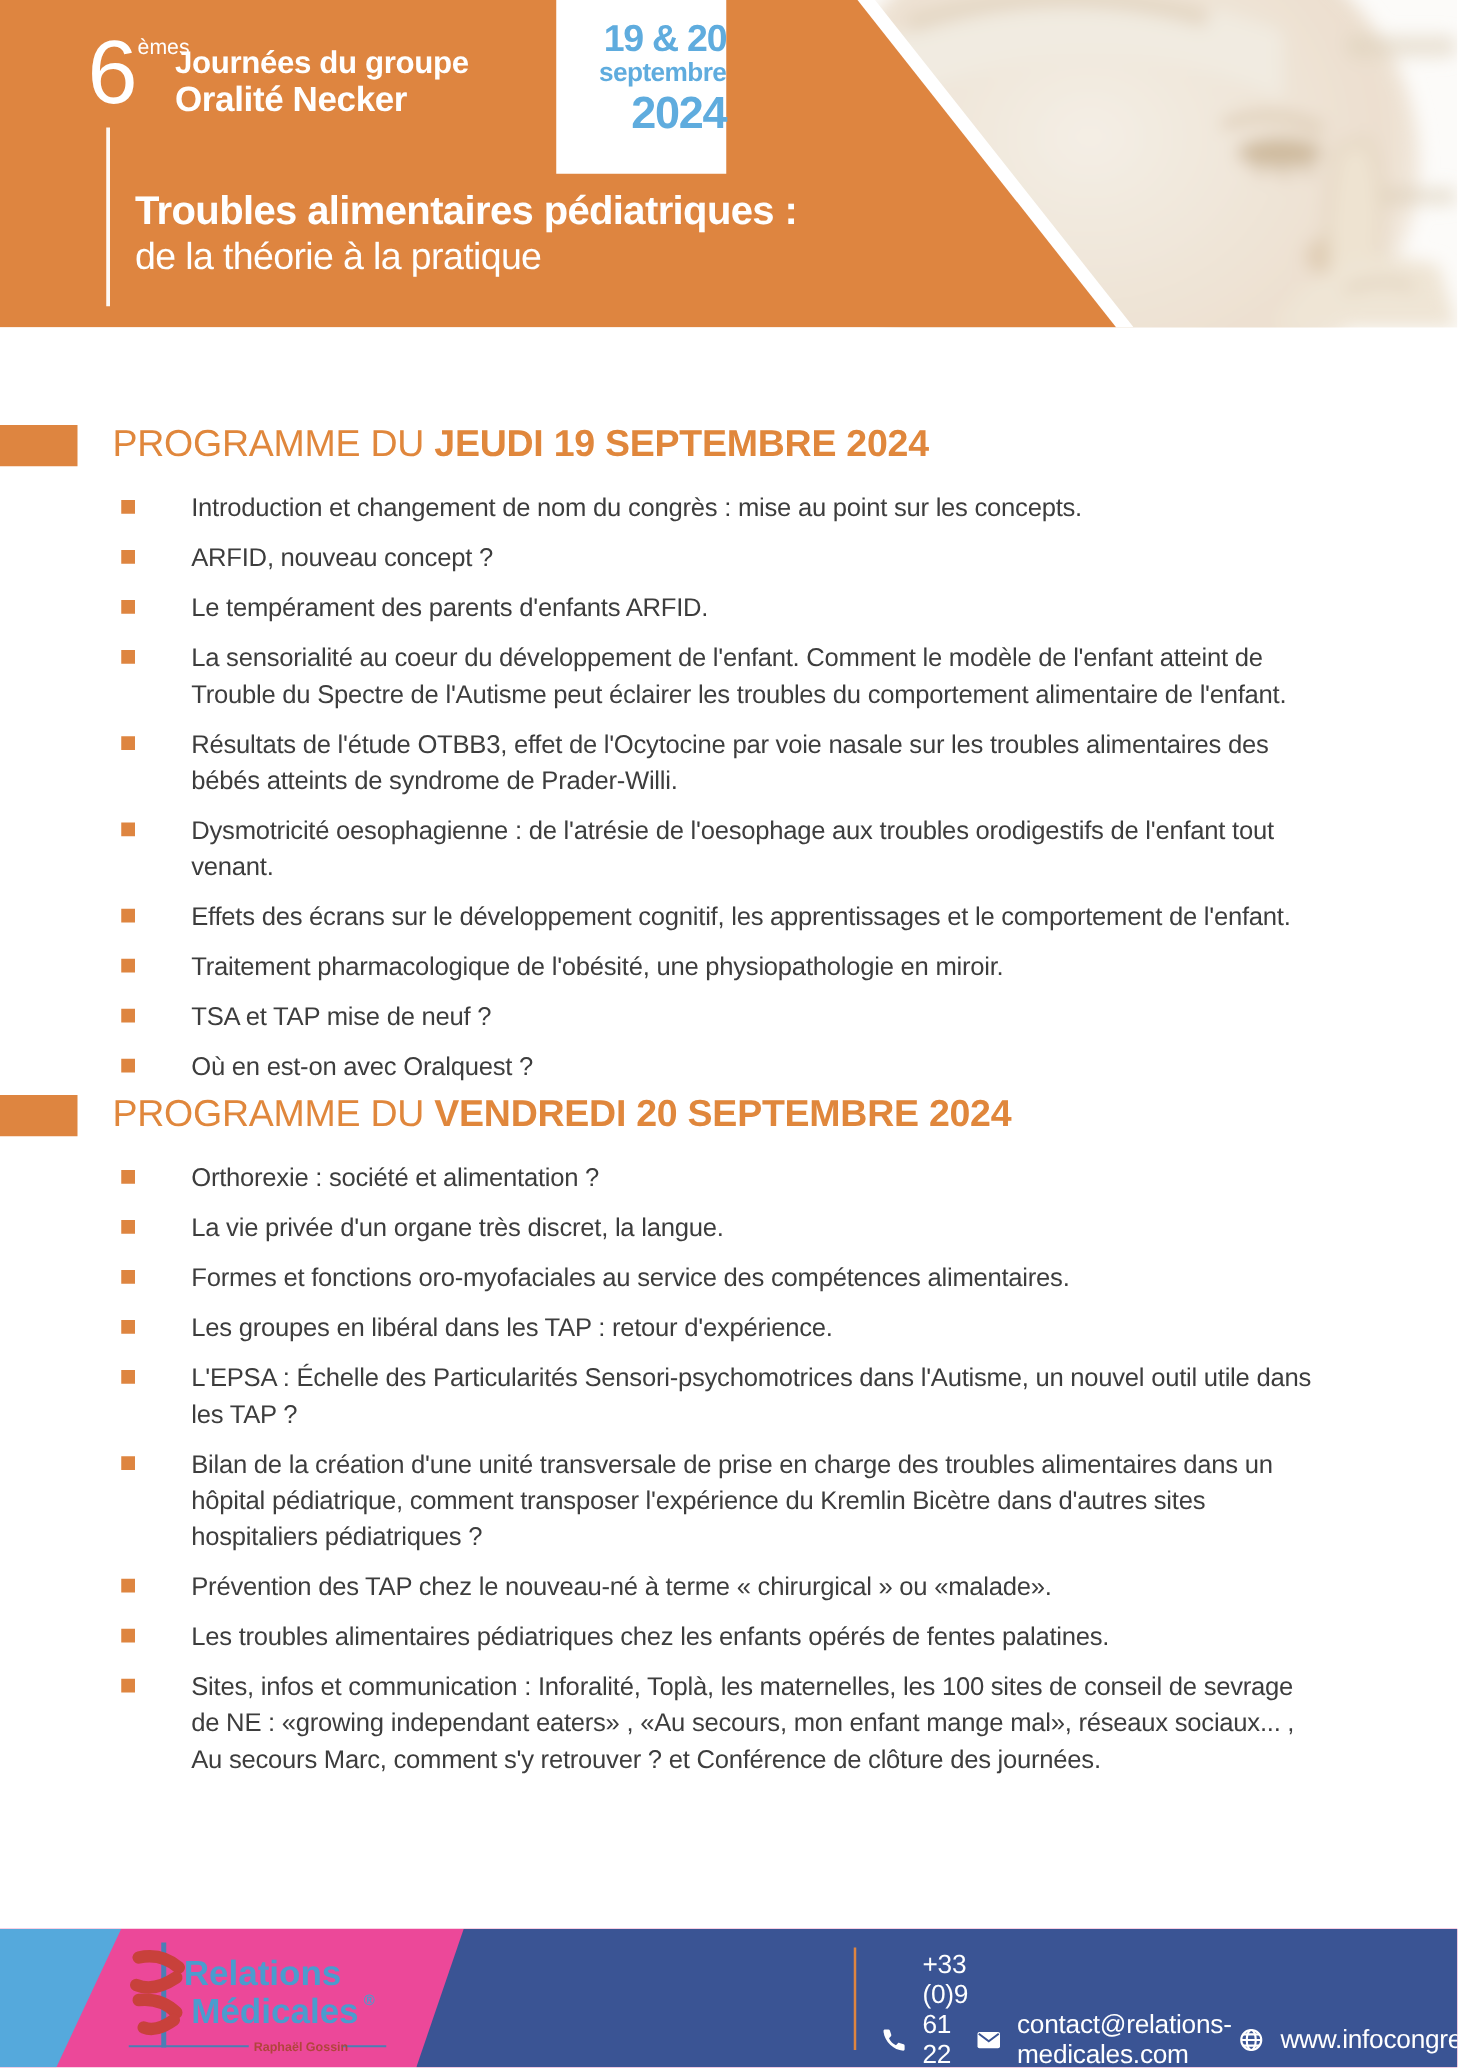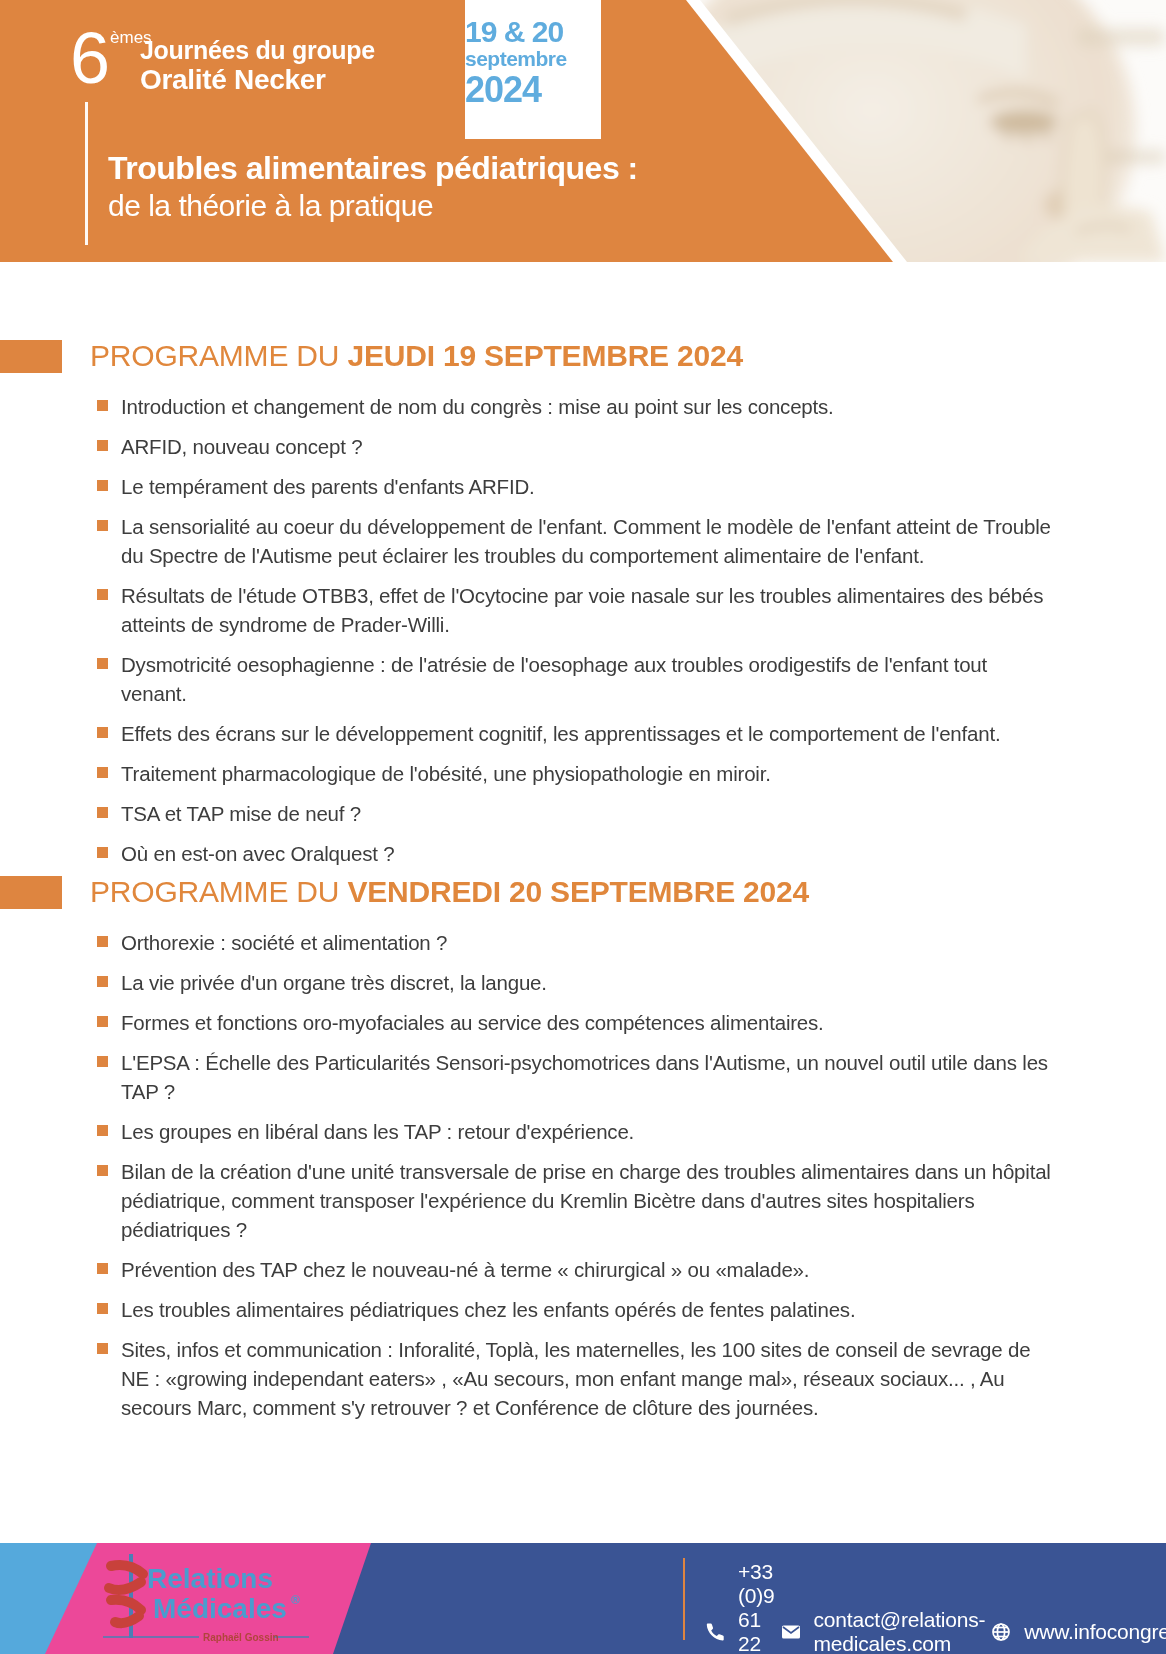--- a/index.html
+++ b/index.html
@@ -25,39 +25,39 @@
     clip-path:polygon(0 0,700px 0,907px 100%,0 100%);}
   .orange-bg{position:absolute;inset:0;background:var(--orange,#DE8540);
     clip-path:polygon(0 0,686px 0,893px 100%,0 100%);}
   .edition{position:absolute;left:70px;top:22px;color:#fff;font-weight:normal;}
   .edition .big{font-size:72px;line-height:72px;letter-spacing:-2px;}
   .edition sup{font-size:17px;vertical-align:top;position:relative;top:6px;left:2px;}
   .group-name{position:absolute;left:140px;top:36px;color:#fff;font-weight:bold;letter-spacing:-0.3px;}
   .group-name .l1{font-size:25px;line-height:28px;}
   .group-name .l2{font-size:28px;line-height:32px;}
   .header-vline{position:absolute;left:85px;top:102px;width:3px;height:143px;background:#fff;opacity:.95;}
-  .datebox{position:absolute;left:465px;top:0;width:136px;height:139px;background:#fff;
-    text-align:left;color:var(--blue_date,#5FACDE);font-weight:bold;}
+  .datebox{position:absolute;left:445px;top:0;width:136px;height:139px;background:#fff;
+    text-align:right;color:var(--blue_date,#5FACDE);font-weight:bold;}
   .datebox .d1{font-size:30px;line-height:30px;margin-top:17px;letter-spacing:-1px;}
   .datebox .d2{font-size:21px;line-height:24px;letter-spacing:-0.5px;}
   .datebox .d3{font-size:36px;line-height:38px;letter-spacing:-1px;}
   .main-title{position:absolute;left:108px;top:148px;color:#fff;letter-spacing:-0.5px;}
   .main-title .t1{font-size:32px;font-weight:bold;line-height:40px;}
   .main-title .t2{font-size:30px;font-weight:normal;line-height:36px;}
   
   .section{position:absolute;left:0;right:0;}
   .section-jeudi{top:316px;margin-top:23px;}
   .section-vendredi{top:875px;}
   .section-heading{display:flex;align-items:center;}
   .heading-tab{width:62px;height:33px;background:var(--orange,#DE8540);margin-right:28px;flex:0 0 auto;}
   .section-heading h2{font-size:30px;font-weight:normal;color:var(--orange_text,#E0873C);
     letter-spacing:-0.2px;white-space:nowrap;}
   .section-heading h2 strong{font-weight:bold;}
   .program-list{list-style:none;margin:19px 108px 0 97px;max-width:958px;}
-  .program-list li{display:flex;align-items:flex-start;margin-bottom:11px;}
+  .program-list li{display:flex;align-items:flex-start;margin-bottom:11px;gap:32px;}
   .bullet{flex:0 0 auto;width:11px;height:11px;background:var(--orange,#DE8540);
     margin:8px 13px 0 0;}
   .item-text{font-size:20.5px;line-height:29px;letter-spacing:-0.2px;color:var(--text,#3d3d3d);}
   
   .footer{position:absolute;left:0;bottom:0;width:1166px;height:111px;background:#ec4899;}
   .f-light{position:absolute;inset:0;background:var(--blue_light,#55A9DC);
     clip-path:polygon(0 0,97px 0,45px 100%,0 100%);}
   .f-dark{position:absolute;inset:0;background:var(--blue_dark,#3A5494);
     clip-path:polygon(371px 0,100% 0,100% 100%,333px 100%);}
   .logo{position:absolute;left:95px;top:9px;width:220px;height:96px;}
@@ -197,26 +197,26 @@
         <span class="item-text">La vie privée d'un organe très discret, la langue.</span>
       </li>
 
       <li>
         <span class="bullet"></span>
         <span class="item-text">Formes et fonctions oro-myofaciales au service des compétences alimentaires.</span>
       </li>
 
       <li>
         <span class="bullet"></span>
+        <span class="item-text">Les groupes en libéral dans les TAP : retour d'expérience.</span>
+      </li>
+
+      <li>
+        <span class="bullet"></span>
         <span class="item-text">L'EPSA : Échelle des Particularités Sensori-psychomotrices dans l'Autisme, un nouvel outil utile dans les TAP ?</span>
-      </li>
-
-      <li>
-        <span class="bullet"></span>
-        <span class="item-text">Les groupes en libéral dans les TAP : retour d'expérience.</span>
       </li>
 
       <li>
         <span class="bullet"></span>
         <span class="item-text">Bilan de la création d'une unité transversale de prise en charge des troubles alimentaires dans un hôpital pédiatrique, comment transposer l'expérience du Kremlin Bicètre dans d'autres sites hospitaliers pédiatriques ?</span>
       </li>
 
       <li>
         <span class="bullet"></span>
         <span class="item-text">Prévention des TAP chez le nouveau-né à terme « chirurgical » ou «malade».</span>

